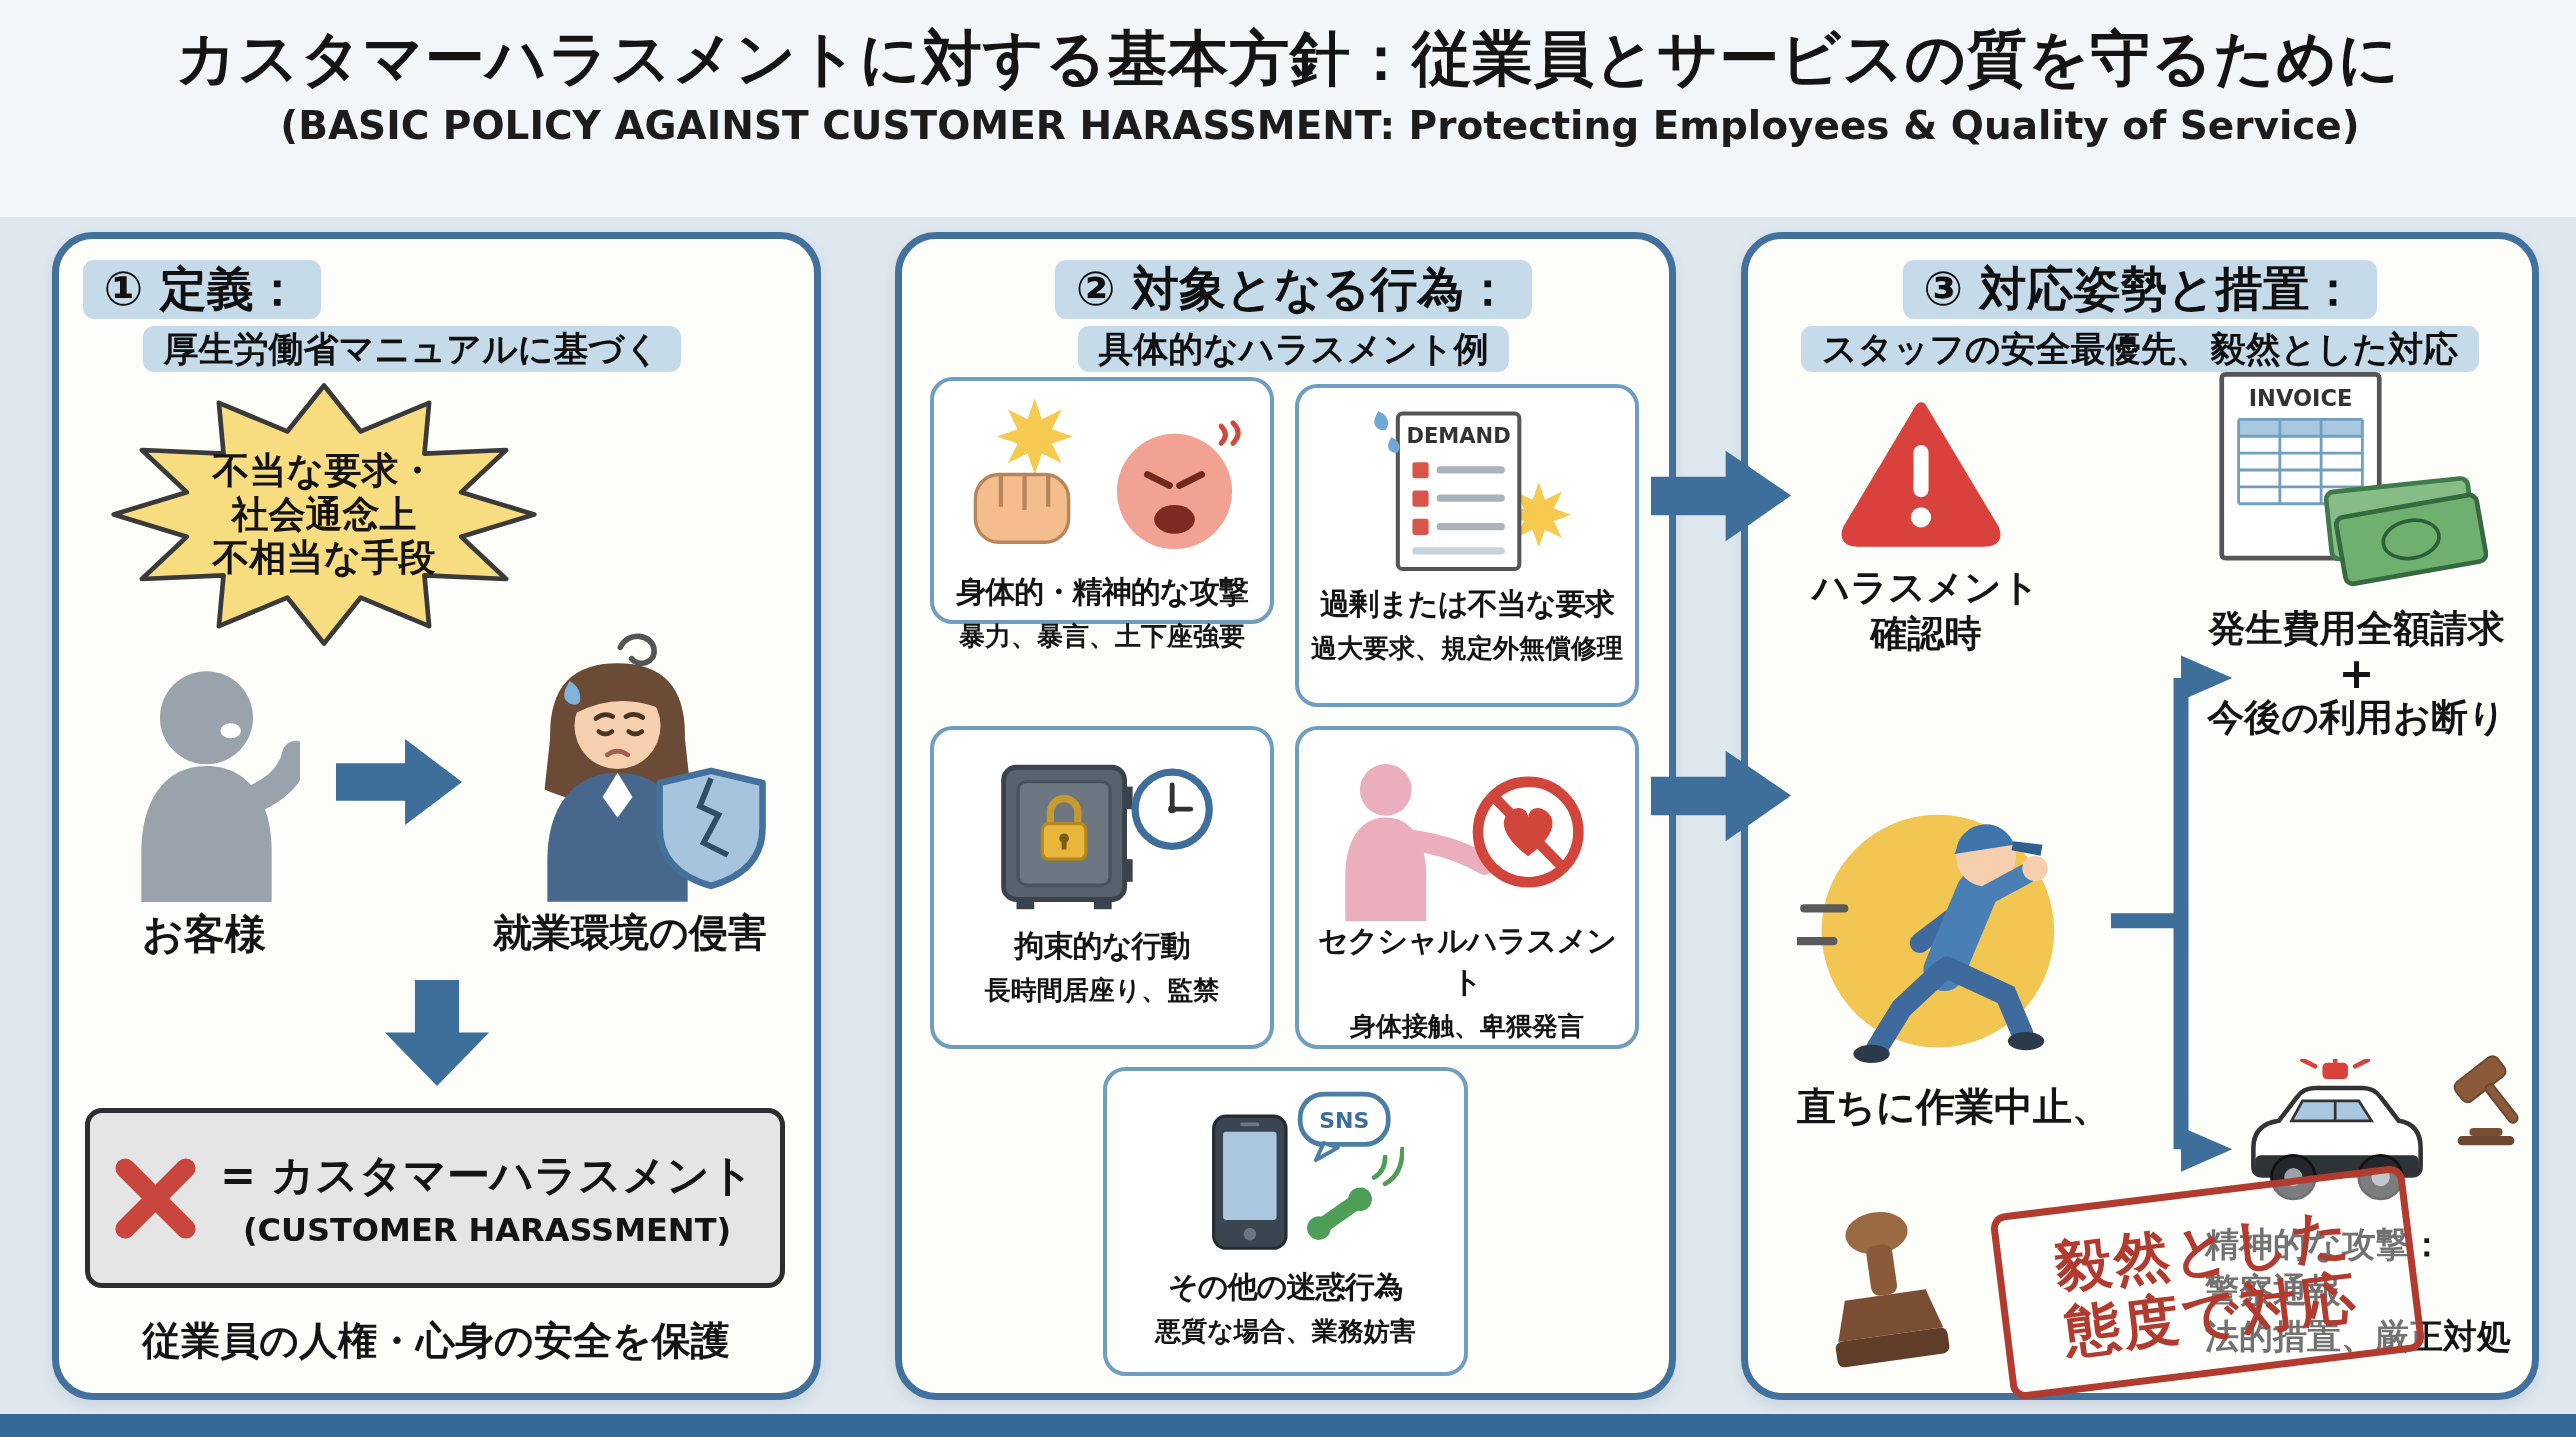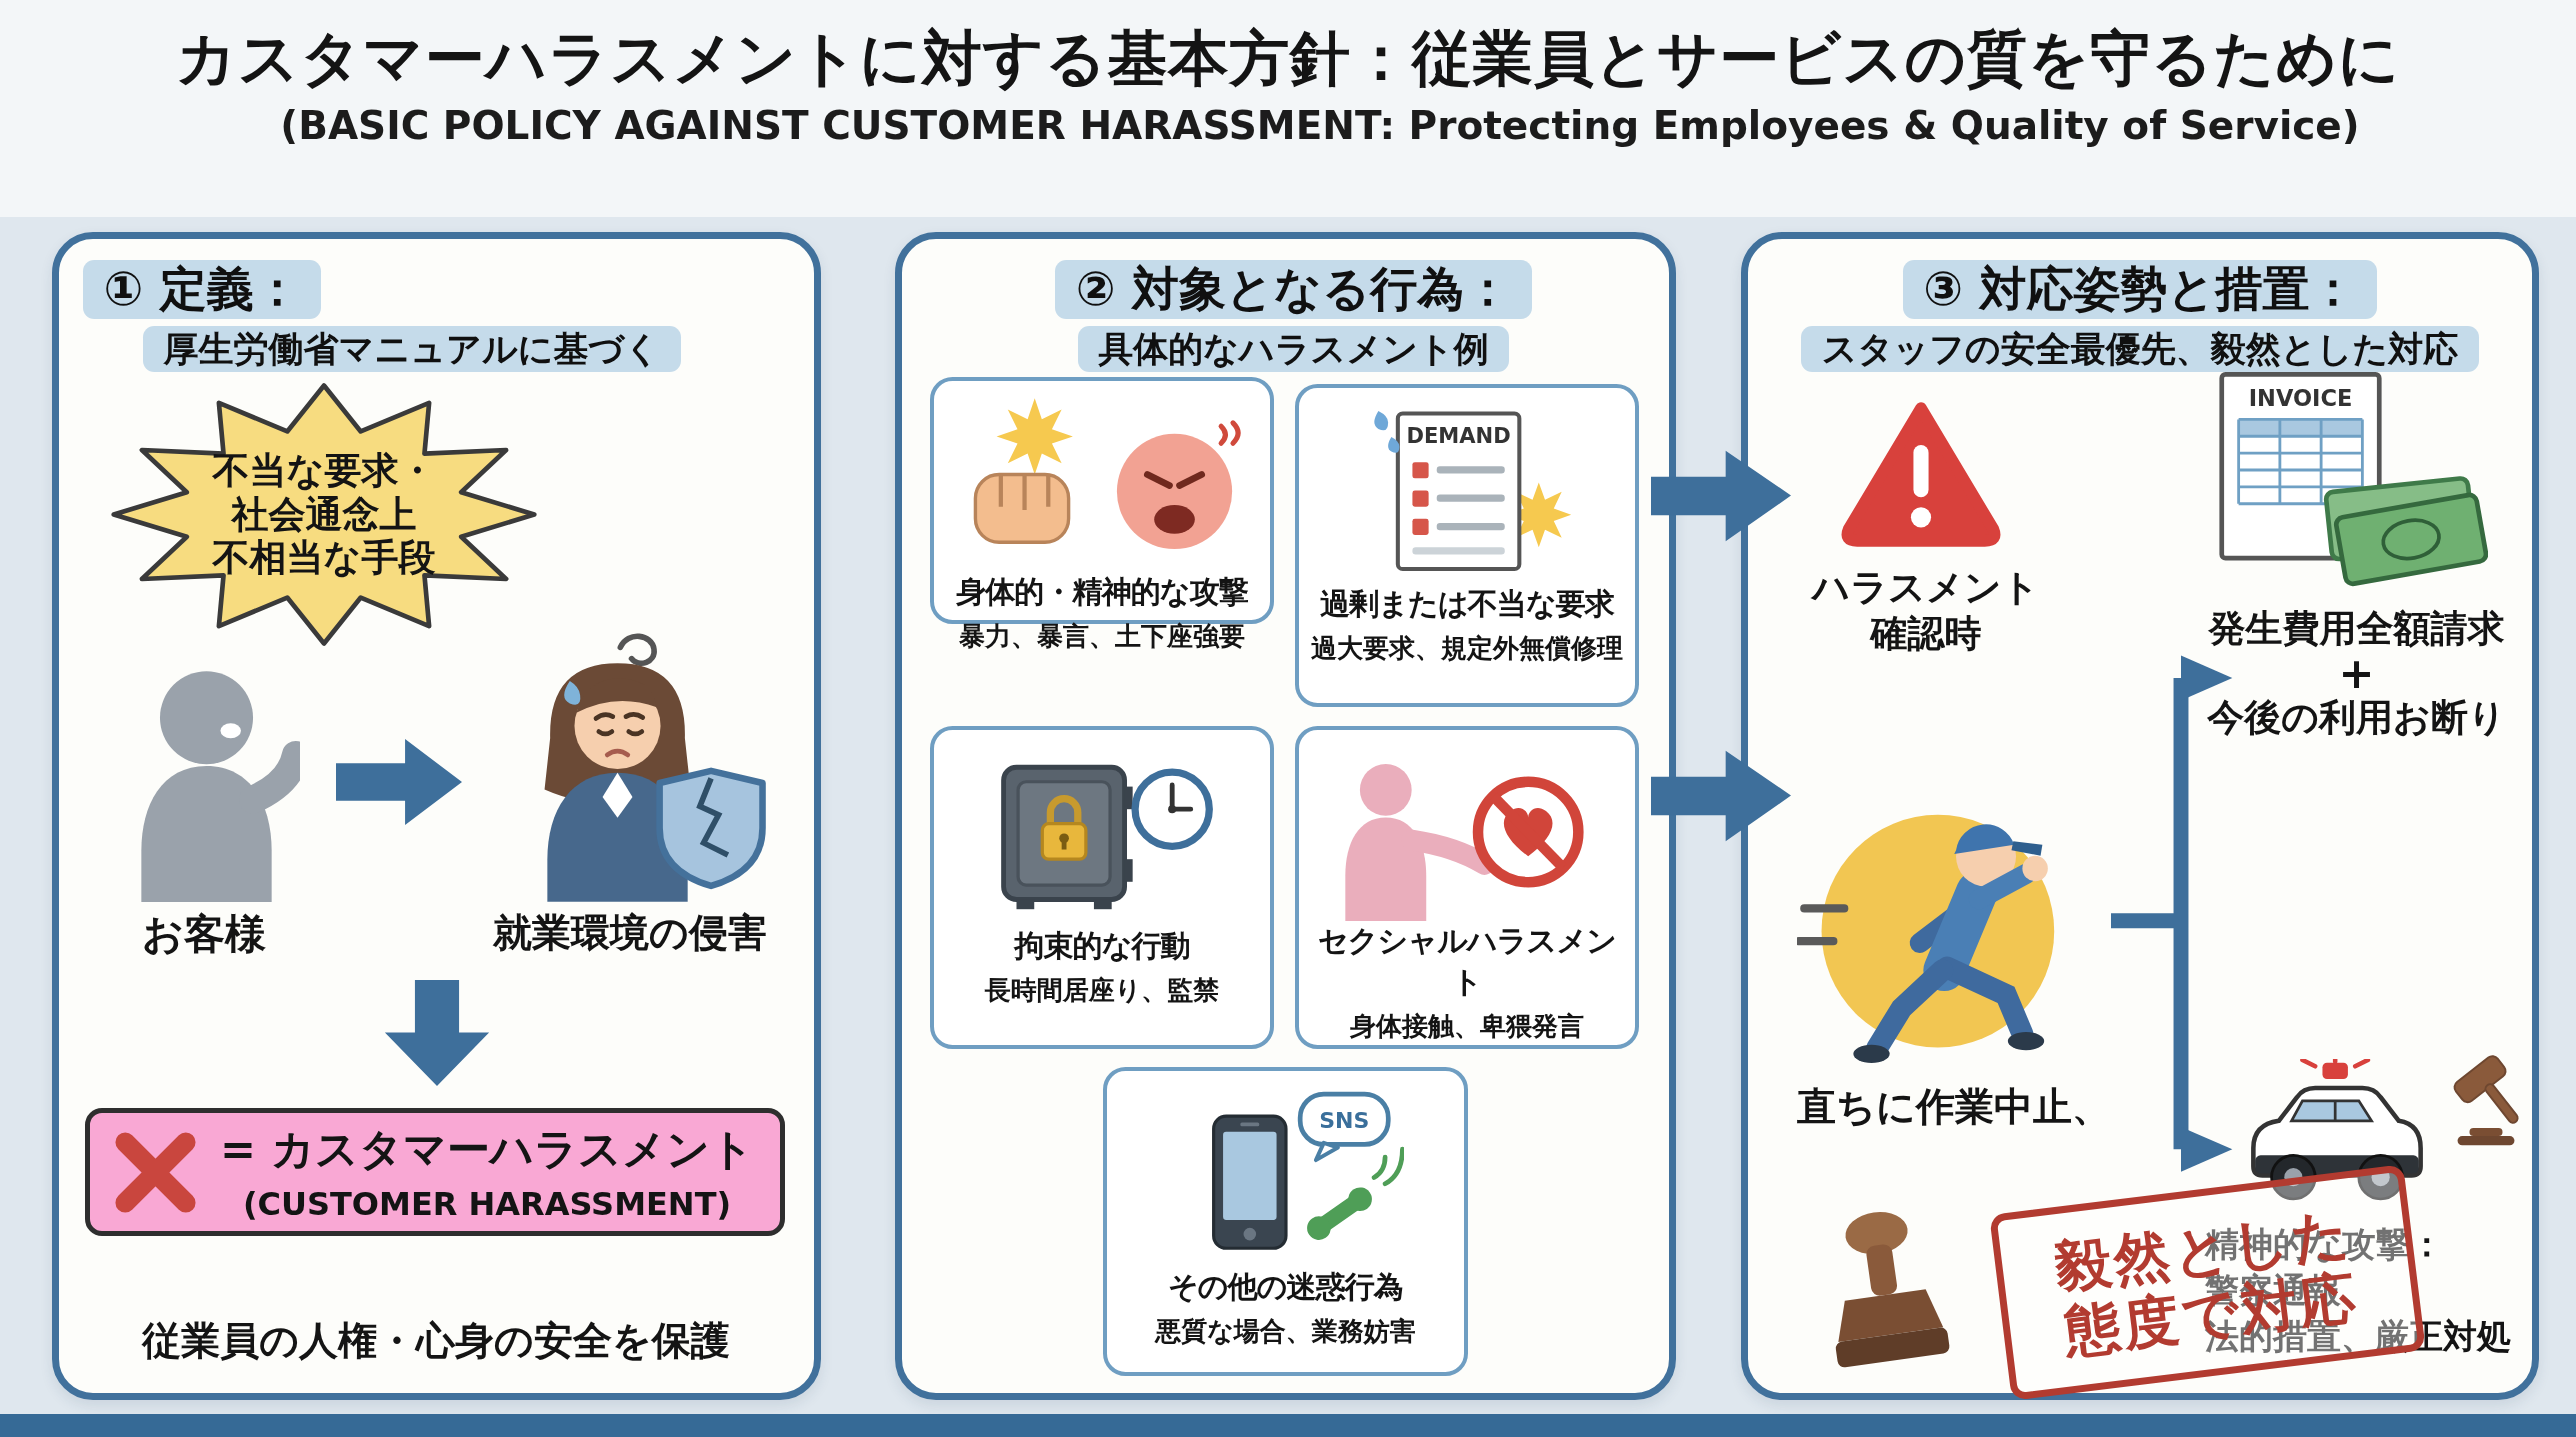--- a/index.html
+++ b/index.html
@@ -38,21 +38,21 @@
   .b1-star   { left:45px; top:140px; width:440px; height:271px; }
   .bubble-text { position:absolute; inset:0; display:flex; flex-direction:column;
                  align-items:center; justify-content:center; font-size:37px;
                  font-weight:bold; line-height:1.18; text-align:center; }
   .b1-customer { left:54px; top:421px; width:187px; height:242px; }
   .b1-customer-label { left:0; top:670px; width:290px; font-size:41px; }
   .b1-arrow-right { left:277px; top:496px; width:126px; height:94px; }
   .b1-woman { left:421px; top:382px; width:290px; height:281px; }
   .b1-harm-label { left:393px; top:670px; width:356px; font-size:39px; }
   .b1-arrow-down { left:324px; top:741px; width:108px; height:108px; }
-  .b1-equation { left:26px; top:869px; width:700px; height:128px; background:#f9a8d4;
+  .b1-equation { left:26px; top:869px; width:700px; height:180px; background:#e5e5e5;
                  border:5.6px solid #2e2e2e; border-radius:17px; box-sizing:border-box;
                  display:flex; align-items:center; gap:15px; padding:0 20.6px; }
   .eq-text { flex:1; text-align:center; }
   .eq-main { font-size:43px; font-weight:bold; white-space:nowrap; }
   .eq-sub  { font-size:32px; font-weight:bold; margin-top:5.6px; }
   .b1-footer { left:0; top:1078px; width:754px; font-size:39px; }
 
   
   .card { position:absolute; box-sizing:border-box; background:#ffffff;
           border:4.7px solid #6f9ec2; border-radius:22.5px; display:flex;

